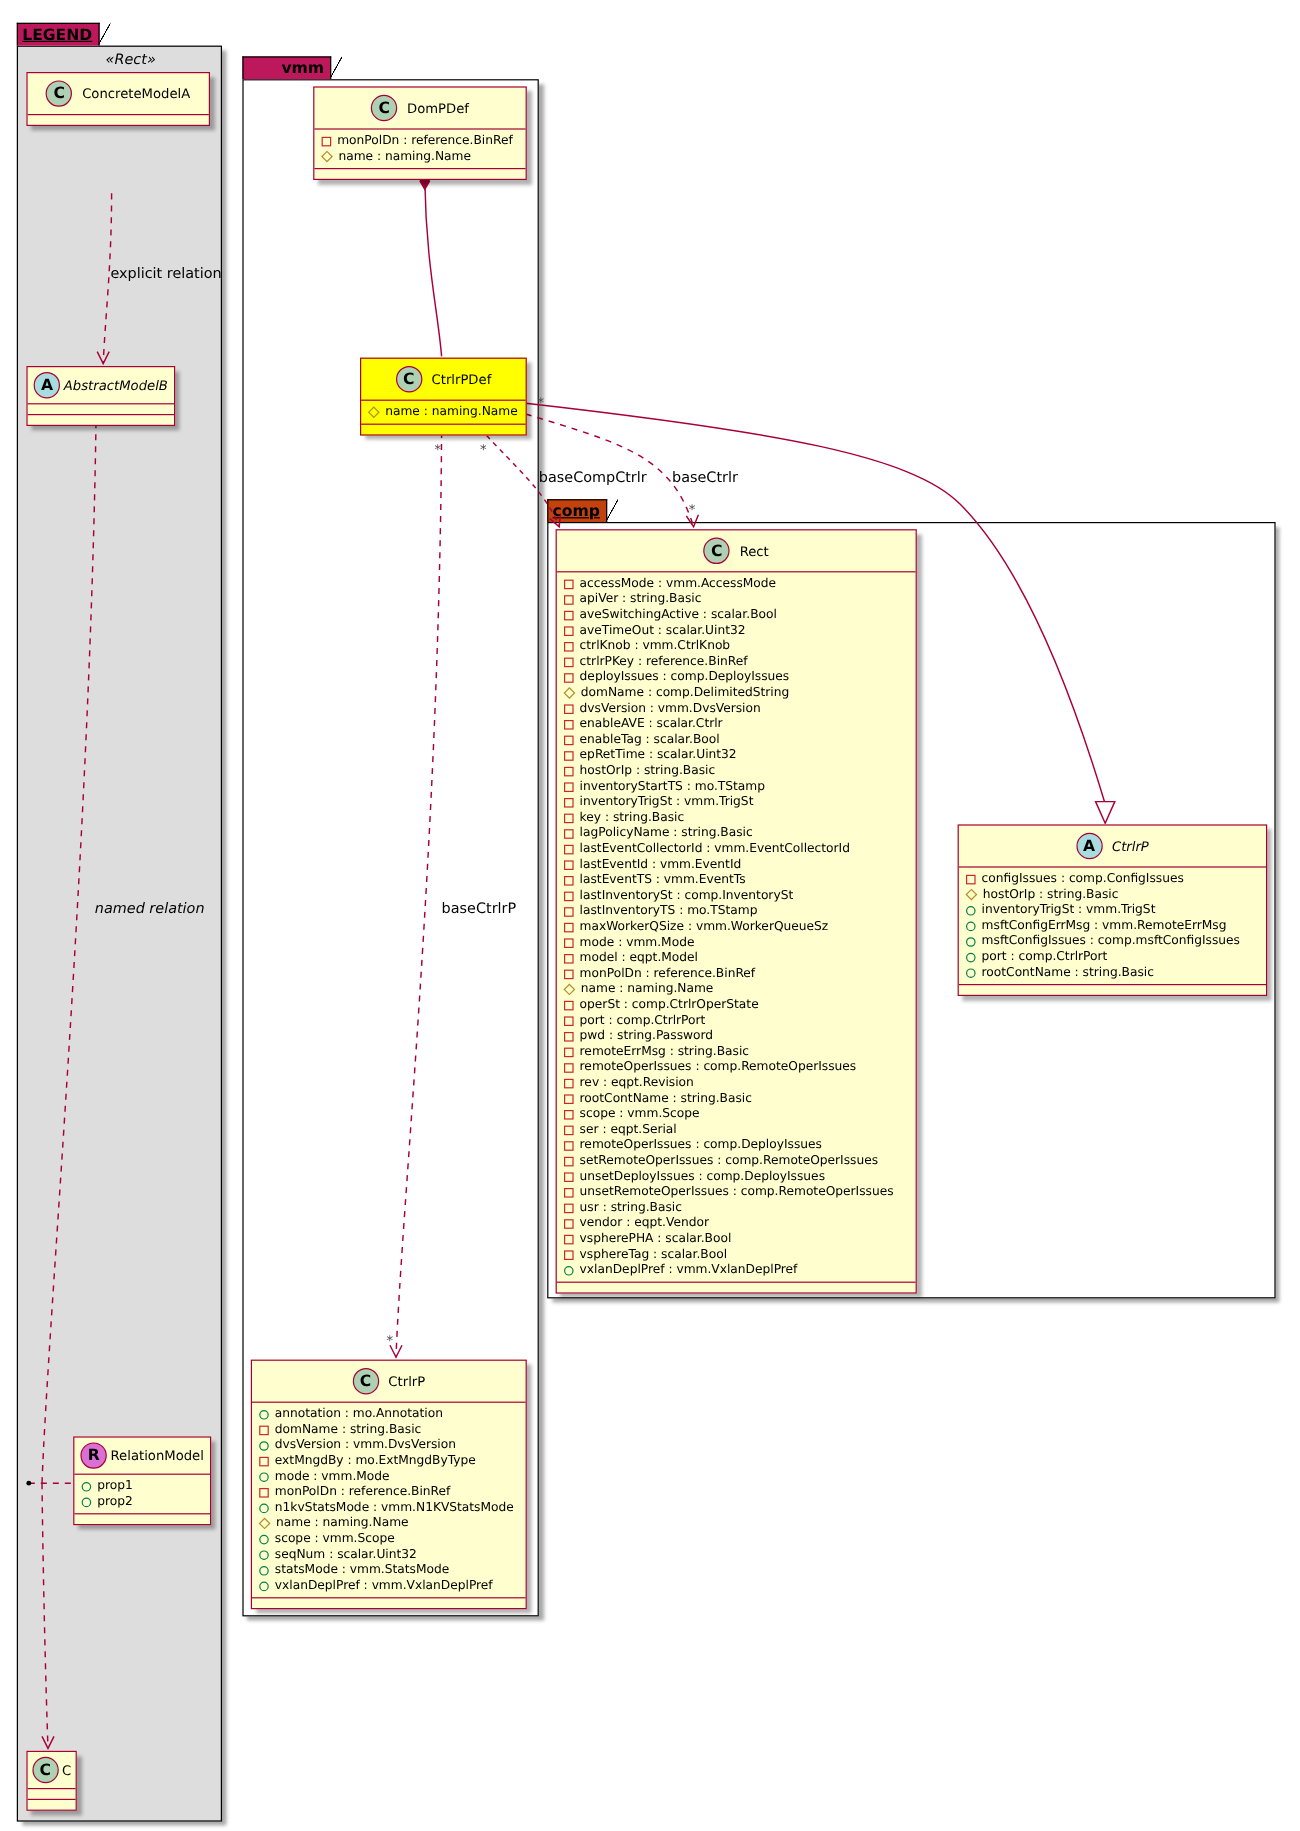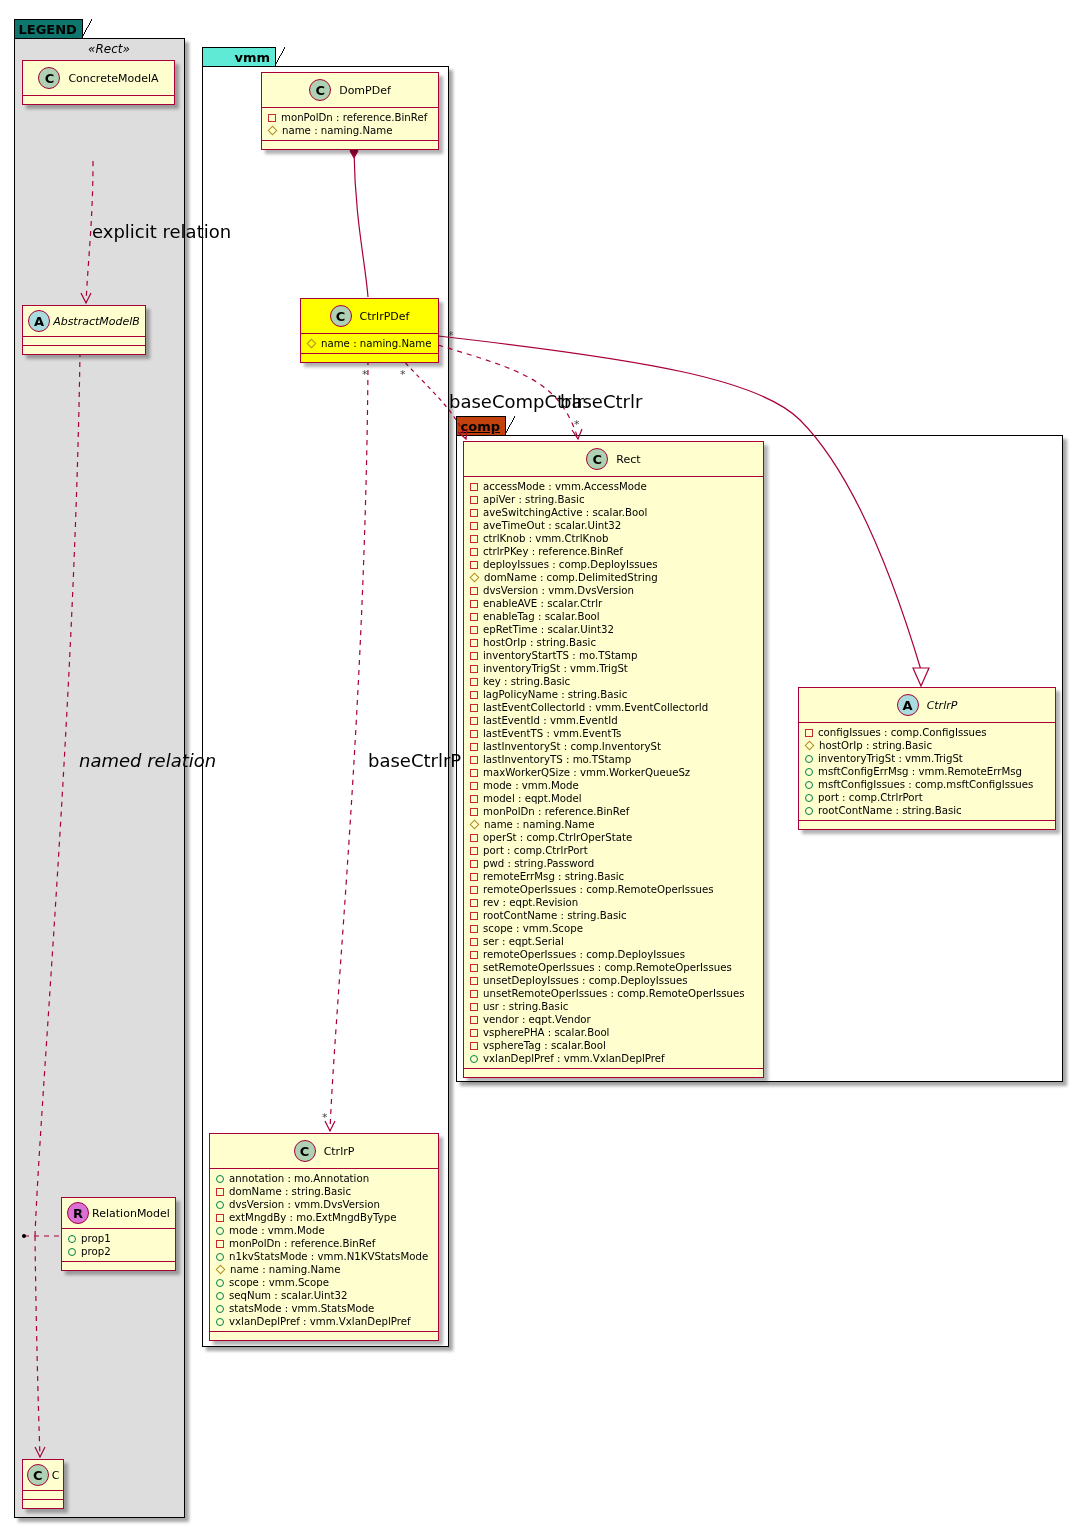--- a/index.html
+++ b/index.html
@@ -28,33 +28,33 @@
   .cls .attr { height:13px; line-height:13px; white-space:nowrap; display:flex; align-items:center; }
   .cls .foot { height:8px; }
   .vis { display:inline-block; width:8px; height:8px; margin-right:5px; box-sizing:border-box; flex:0 0 auto; position:relative; }
   .vis.pub { border:1px solid #038048; border-radius:50%; }
   .vis.priv { border:1px solid #c82930; }
   .vis.prot { width:7px; height:7px; border:1px solid #b38d22; transform:rotate(45deg); margin-left:1px; margin-right:6px; }
   .vis.pkgv { width:0; height:0; border-left:4.5px solid transparent; border-right:4.5px solid transparent;
               border-bottom:8px solid #1963a0; }
   .vis.pkgv:after { content:""; position:absolute; left:-3px; top:2.2px; border-left:3px solid transparent;
                     border-right:3px solid transparent; border-bottom:5px solid #fefece; }
-  .elabel { position:absolute; font-size:18px; color:#000; z-index:4; white-space:nowrap; }
+  .elabel { position:absolute; font-size:12px; color:#000; z-index:4; white-space:nowrap; }
   .mult { position:absolute; font-size:11px; color:#444; z-index:4; }
 </style>
 </head>
 <body>
 
 <div class="pkg" style="left:14px; top:38px; width:169px; height:1478px; background:#dddddd;">
-  <div class="pkg-tab" style="left:-1.5px; top:-20px; background:#0f766e;">LEGEND</div>
+  <div class="pkg-tab" style="left:-1.5px; top:-20px; background:#be185d;text-decoration:underline;">LEGEND</div>
   <div class="stereo" style="left:73px; top:3px;">«Rect»</div>
 </div>
 
 <div class="pkg" style="left:202px; top:66px; width:245px; height:1279px; background:#ffffff;">
-  <div class="pkg-tab" style="left:-1.5px; top:-20px; background:#5eead4;padding-left:32px;">vmm</div>
+  <div class="pkg-tab" style="left:-1.5px; top:-20px; background:#be185d;padding-left:32px;">vmm</div>
 </div>
 
 <div class="pkg" style="left:456px; top:435px; width:605px; height:645px; background:#ffffff;">
   <div class="pkg-tab" style="left:-1.5px; top:-20px; background:#c2410c;text-decoration:underline;">comp</div>
 </div>
 
 <div class="cls" style="left:22px; top:60px; width:151px;">
     <div class="head" style="height: 34px;">
       <span class="badge c">C</span>
       <span class="title">ConcreteModelA</span>

